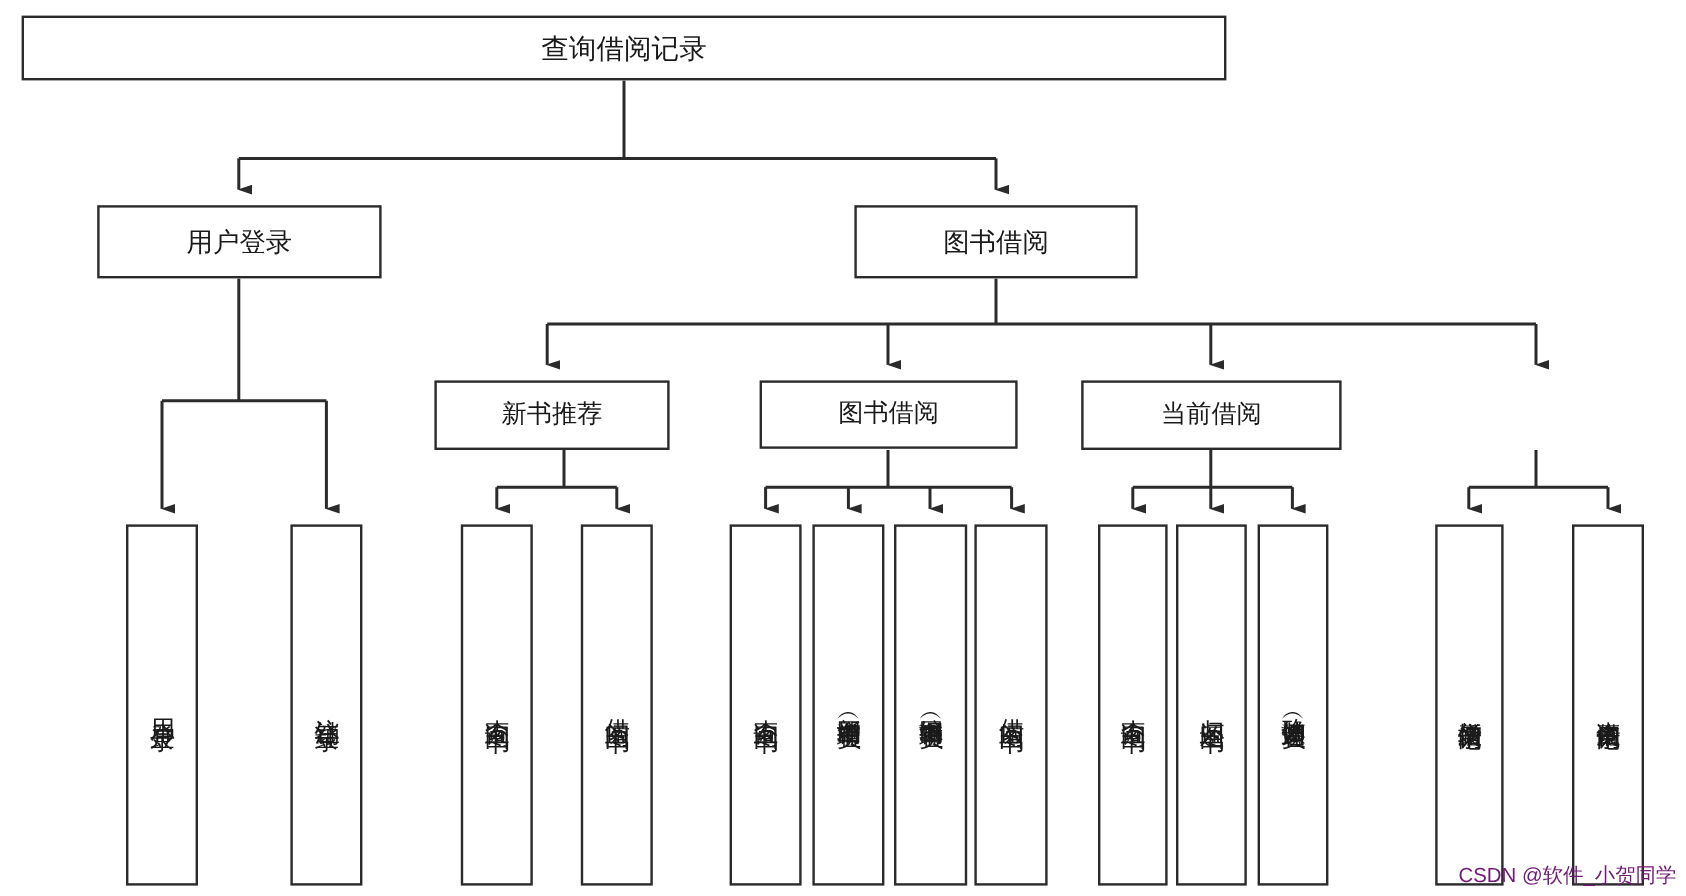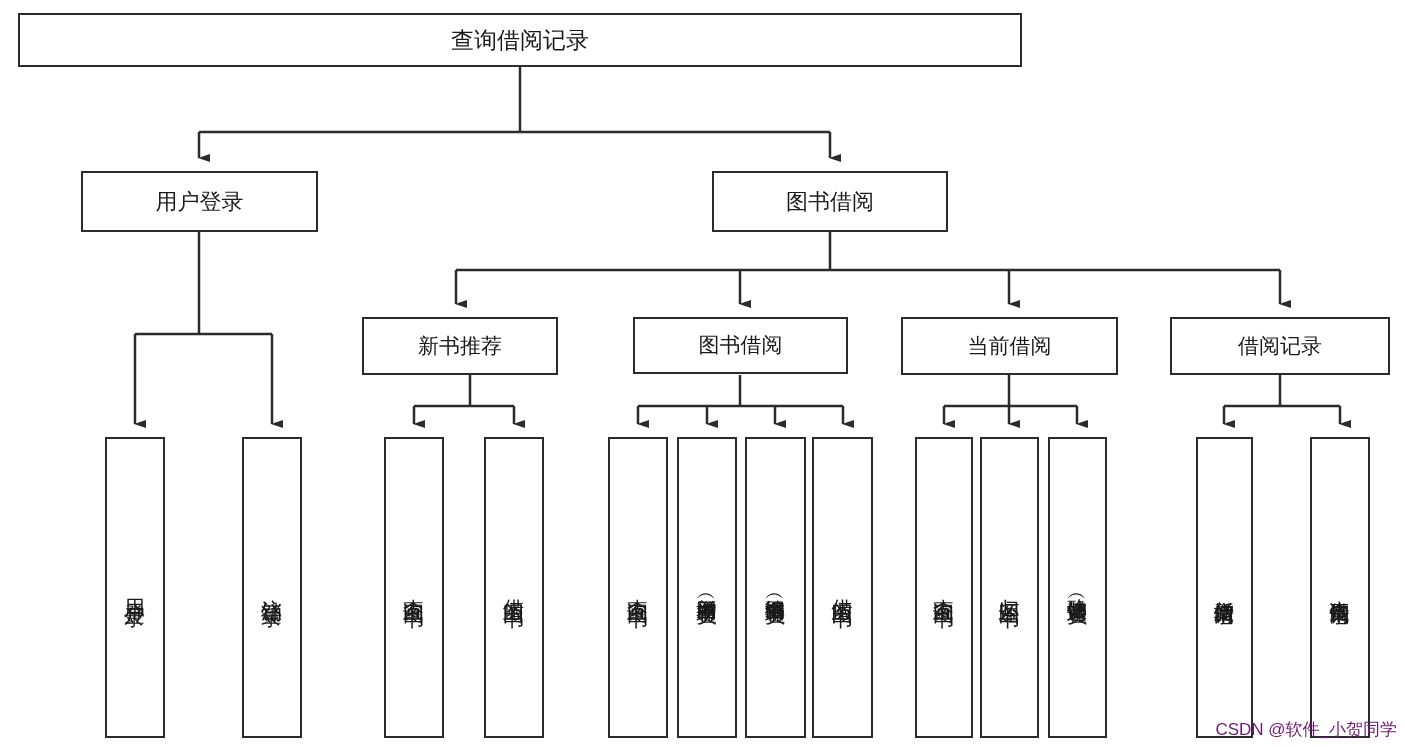--- a/index.html
+++ b/index.html
@@ -139,23 +139,20 @@
 
   <div class="node lvl3" style="left:362px; top:317px; width:196px; height:58px;">
     <span class="label">新书推荐</span>
   </div>
   <div class="node lvl3" style="left:633px; top:317px; width:215px; height:57px;">
     <span class="label">图书借阅</span>
   </div>
   <div class="node lvl3" style="left:901px; top:317px; width:217px; height:58px;">
     <span class="label">当前借阅</span>
   </div>
-  <div class="node lvl3" style="left:1170px; top:317px; width:220px; height:58px;">
-    <span class="label">借阅记录</span>
-  </div>
 
   <div class="node leaf" style="left:105px; top:437px; width:60px; height:301px;">
     <span class="label">用户登录</span>
   </div>
   <div class="node leaf" style="left:242px; top:437px; width:60px; height:301px;">
     <span class="label">注销登录</span>
   </div>
 
   <div class="node leaf" style="left:384px; top:437px; width:60px; height:301px;">
     <span class="label">查询图书</span>

